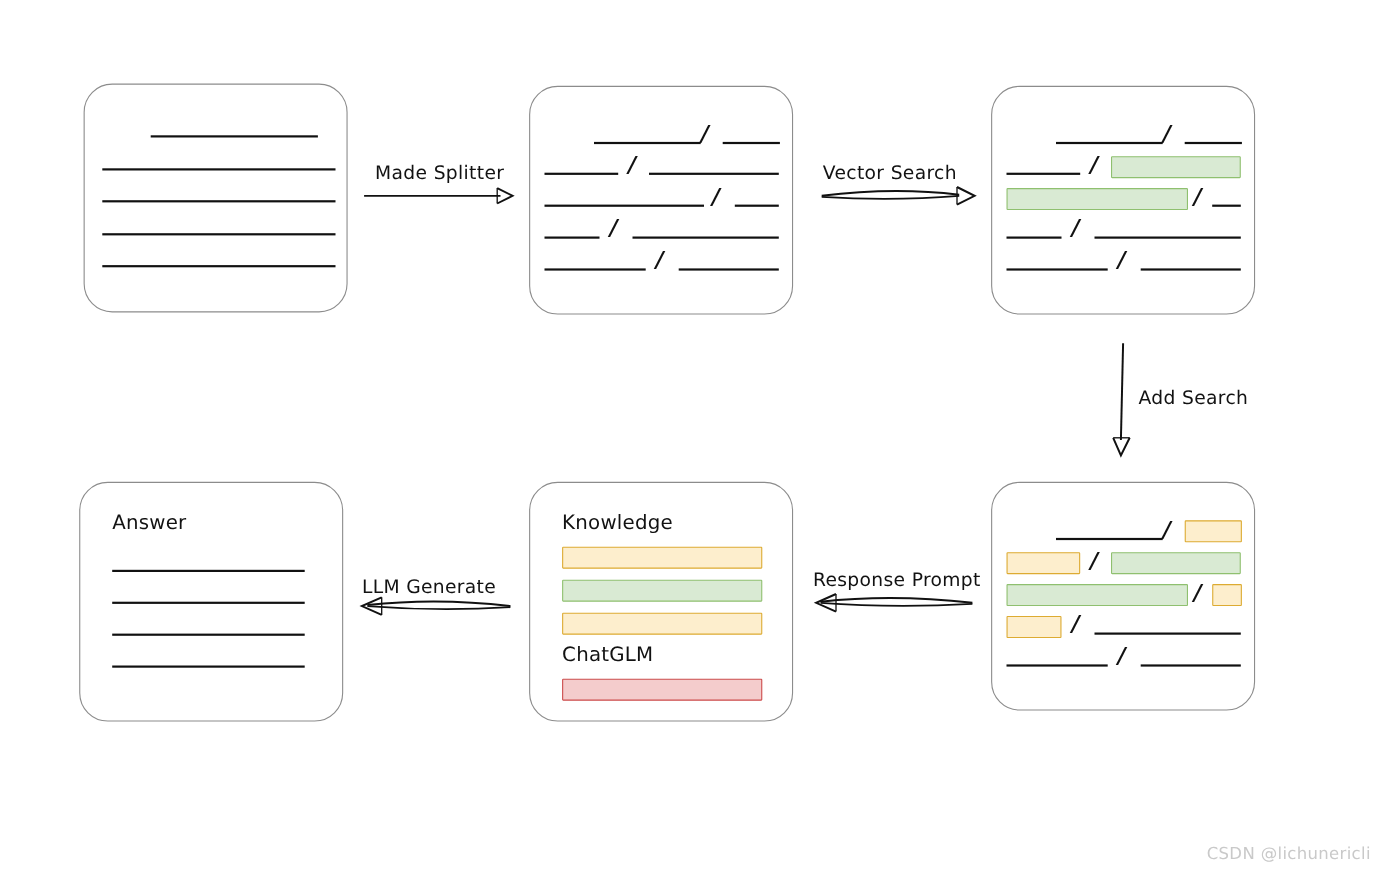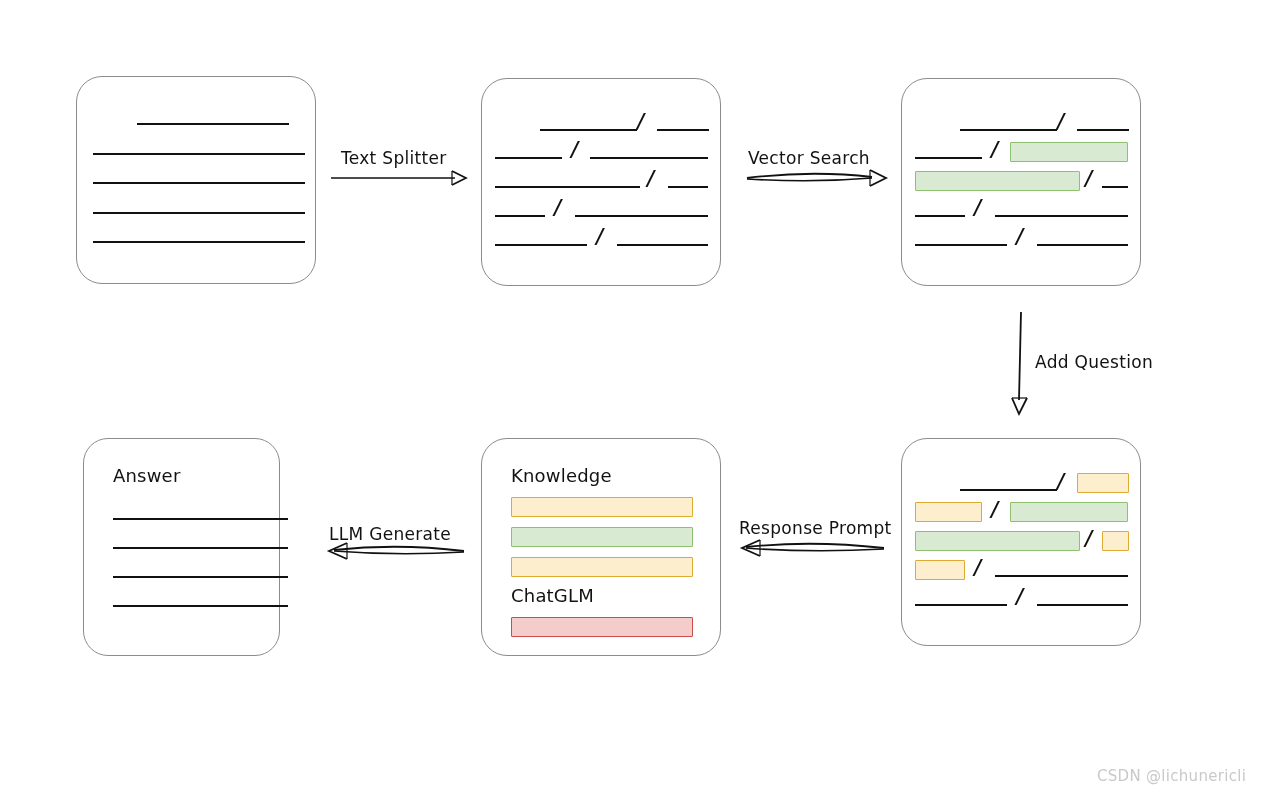--- a/index.html
+++ b/index.html
@@ -191,21 +191,21 @@
 
   <div class="doc-box" style="left:481px; top:438px; width:240px; height:218px;padding-left:10px;">
     <div class="caption" style="left:29px; top:26px;">Knowledge</div>
     <div class="chip" style="left:29px; top:58px; width:182px; height:20px; background:#fdeecd; border-color:#ddab32;"></div>
     <div class="chip" style="left:29px; top:88px; width:182px; height:20px; background:#d9ead3; border-color:#8fc06f;"></div>
     <div class="chip" style="left:29px; top:118px; width:182px; height:20px; background:#fdeecd; border-color:#ddab32;"></div>
     <div class="caption" style="left:29px; top:146px;">ChatGLM</div>
     <div class="chip" style="left:29px; top:178px; width:182px; height:20px; background:#f4cccc; border-color:#cc4b4b;"></div>
   </div>
 
-  <div class="doc-box" style="left:83px; top:438px; width:197px; height:218px;border-radius:25px;">
+  <div class="doc-box" style="left:72px; top:438px; width:240px; height:218px;">
     <div class="caption" style="left:29px; top:26px;">Answer</div>
     <div class="line" style="left:29px; top:79px;  width:175px;"></div>
     <div class="line" style="left:29px; top:108px; width:175px;"></div>
     <div class="line" style="left:29px; top:137px; width:175px;"></div>
     <div class="line" style="left:29px; top:166px; width:175px;"></div>
   </div>
 
   <svg class="arrow-layer" viewBox="0 0 1262 792" xmlns="http://www.w3.org/2000/svg">
 
     <g>
@@ -235,25 +235,25 @@
     </g>
 
     <g>
       <path d="M464,551 Q398,543 334,550" fill="none" stroke="#111111" stroke-width="1.8"></path>
       <path d="M464,552 Q398,556 334,551" fill="none" stroke="#111111" stroke-width="1.6"></path>
       <polyline points="347,543 329,551 347,559" fill="none" stroke="#111111" stroke-width="1.8" stroke-linejoin="miter"></polyline>
       <line x1="347" y1="543" x2="347" y2="559" stroke="#111111" stroke-width="1.2"></line>
     </g>
   </svg>
 
-  <div class="arrow-label" style="left:341px; top:148px;">Text Splitter</div>
+  <div class="arrow-label" style="left:341px; top:148px;">Made Splitter</div>
 
   <div class="arrow-label" style="left:748px; top:148px;">Vector Search</div>
 
-  <div class="arrow-label" style="left:1035px; top:352px;">Add Question</div>
+  <div class="arrow-label" style="left:1035px; top:352px;">Add Search</div>
 
   <div class="arrow-label" style="left:739px; top:518px;">Response Prompt</div>
 
   <div class="arrow-label" style="left:329px; top:524px;">LLM Generate</div>
 
 
   <div class="watermark" style="left:1097px; top:767px;">CSDN @lichunericli</div>
 
 </div>
 

